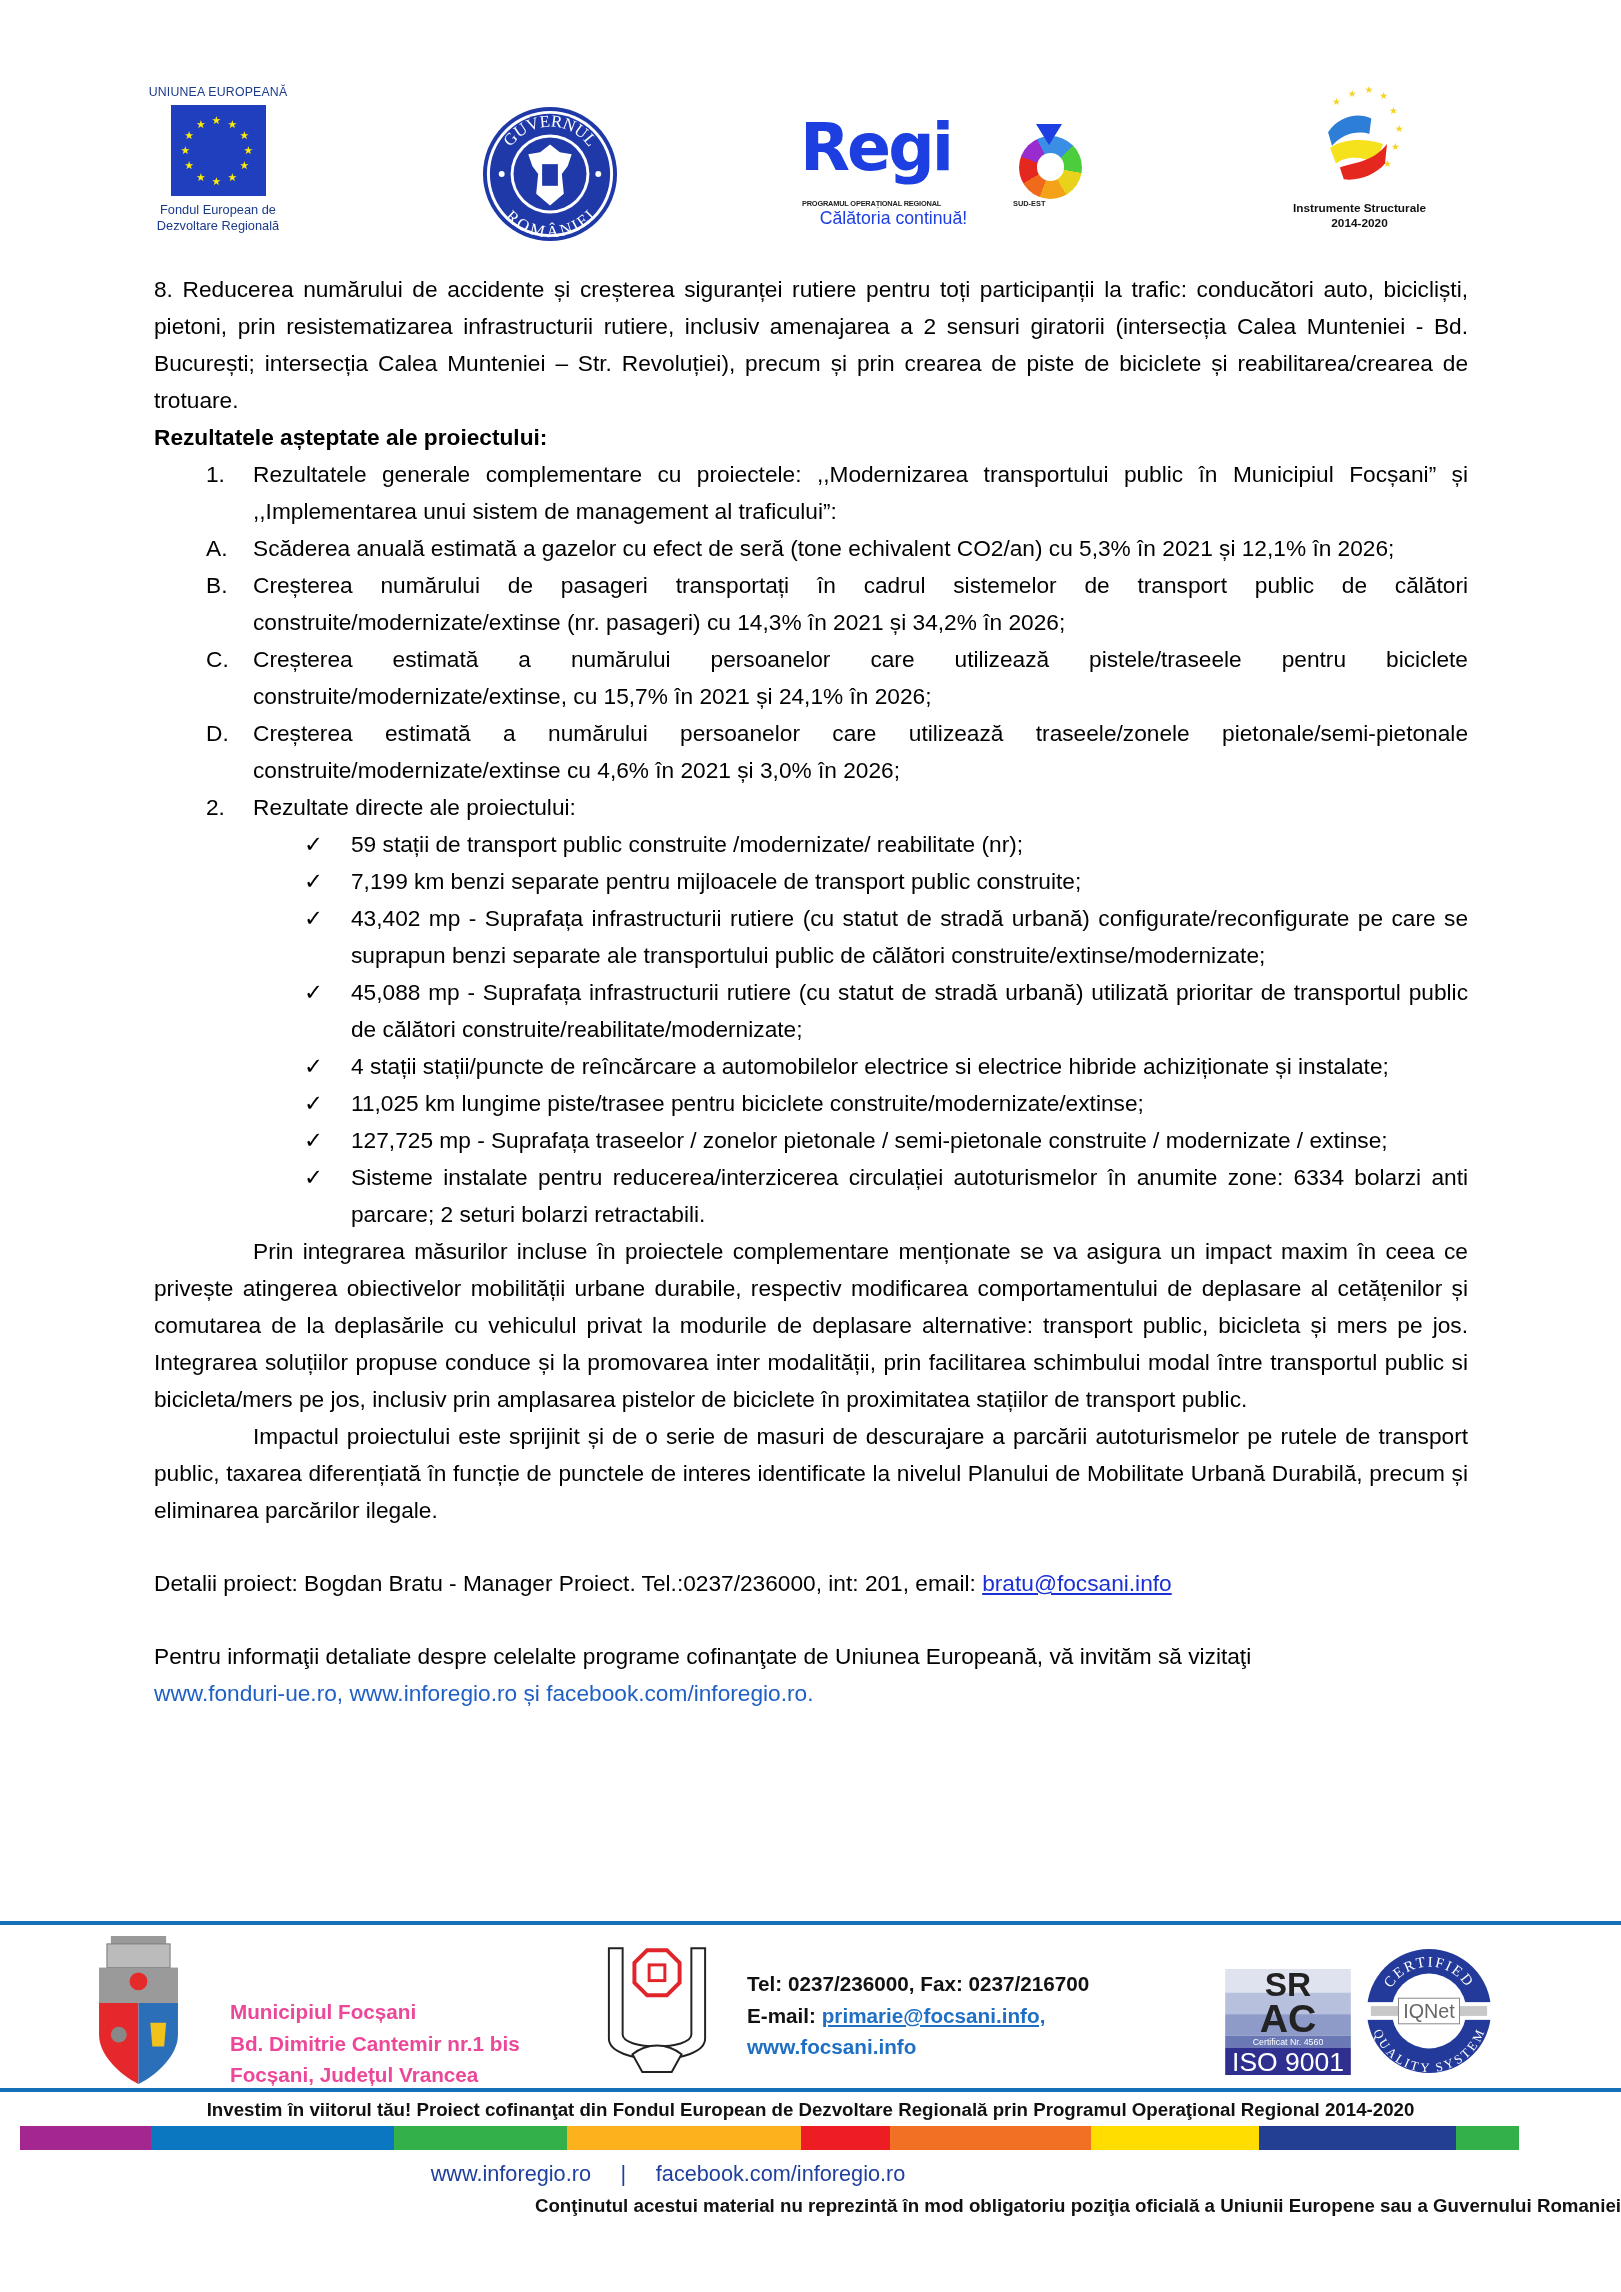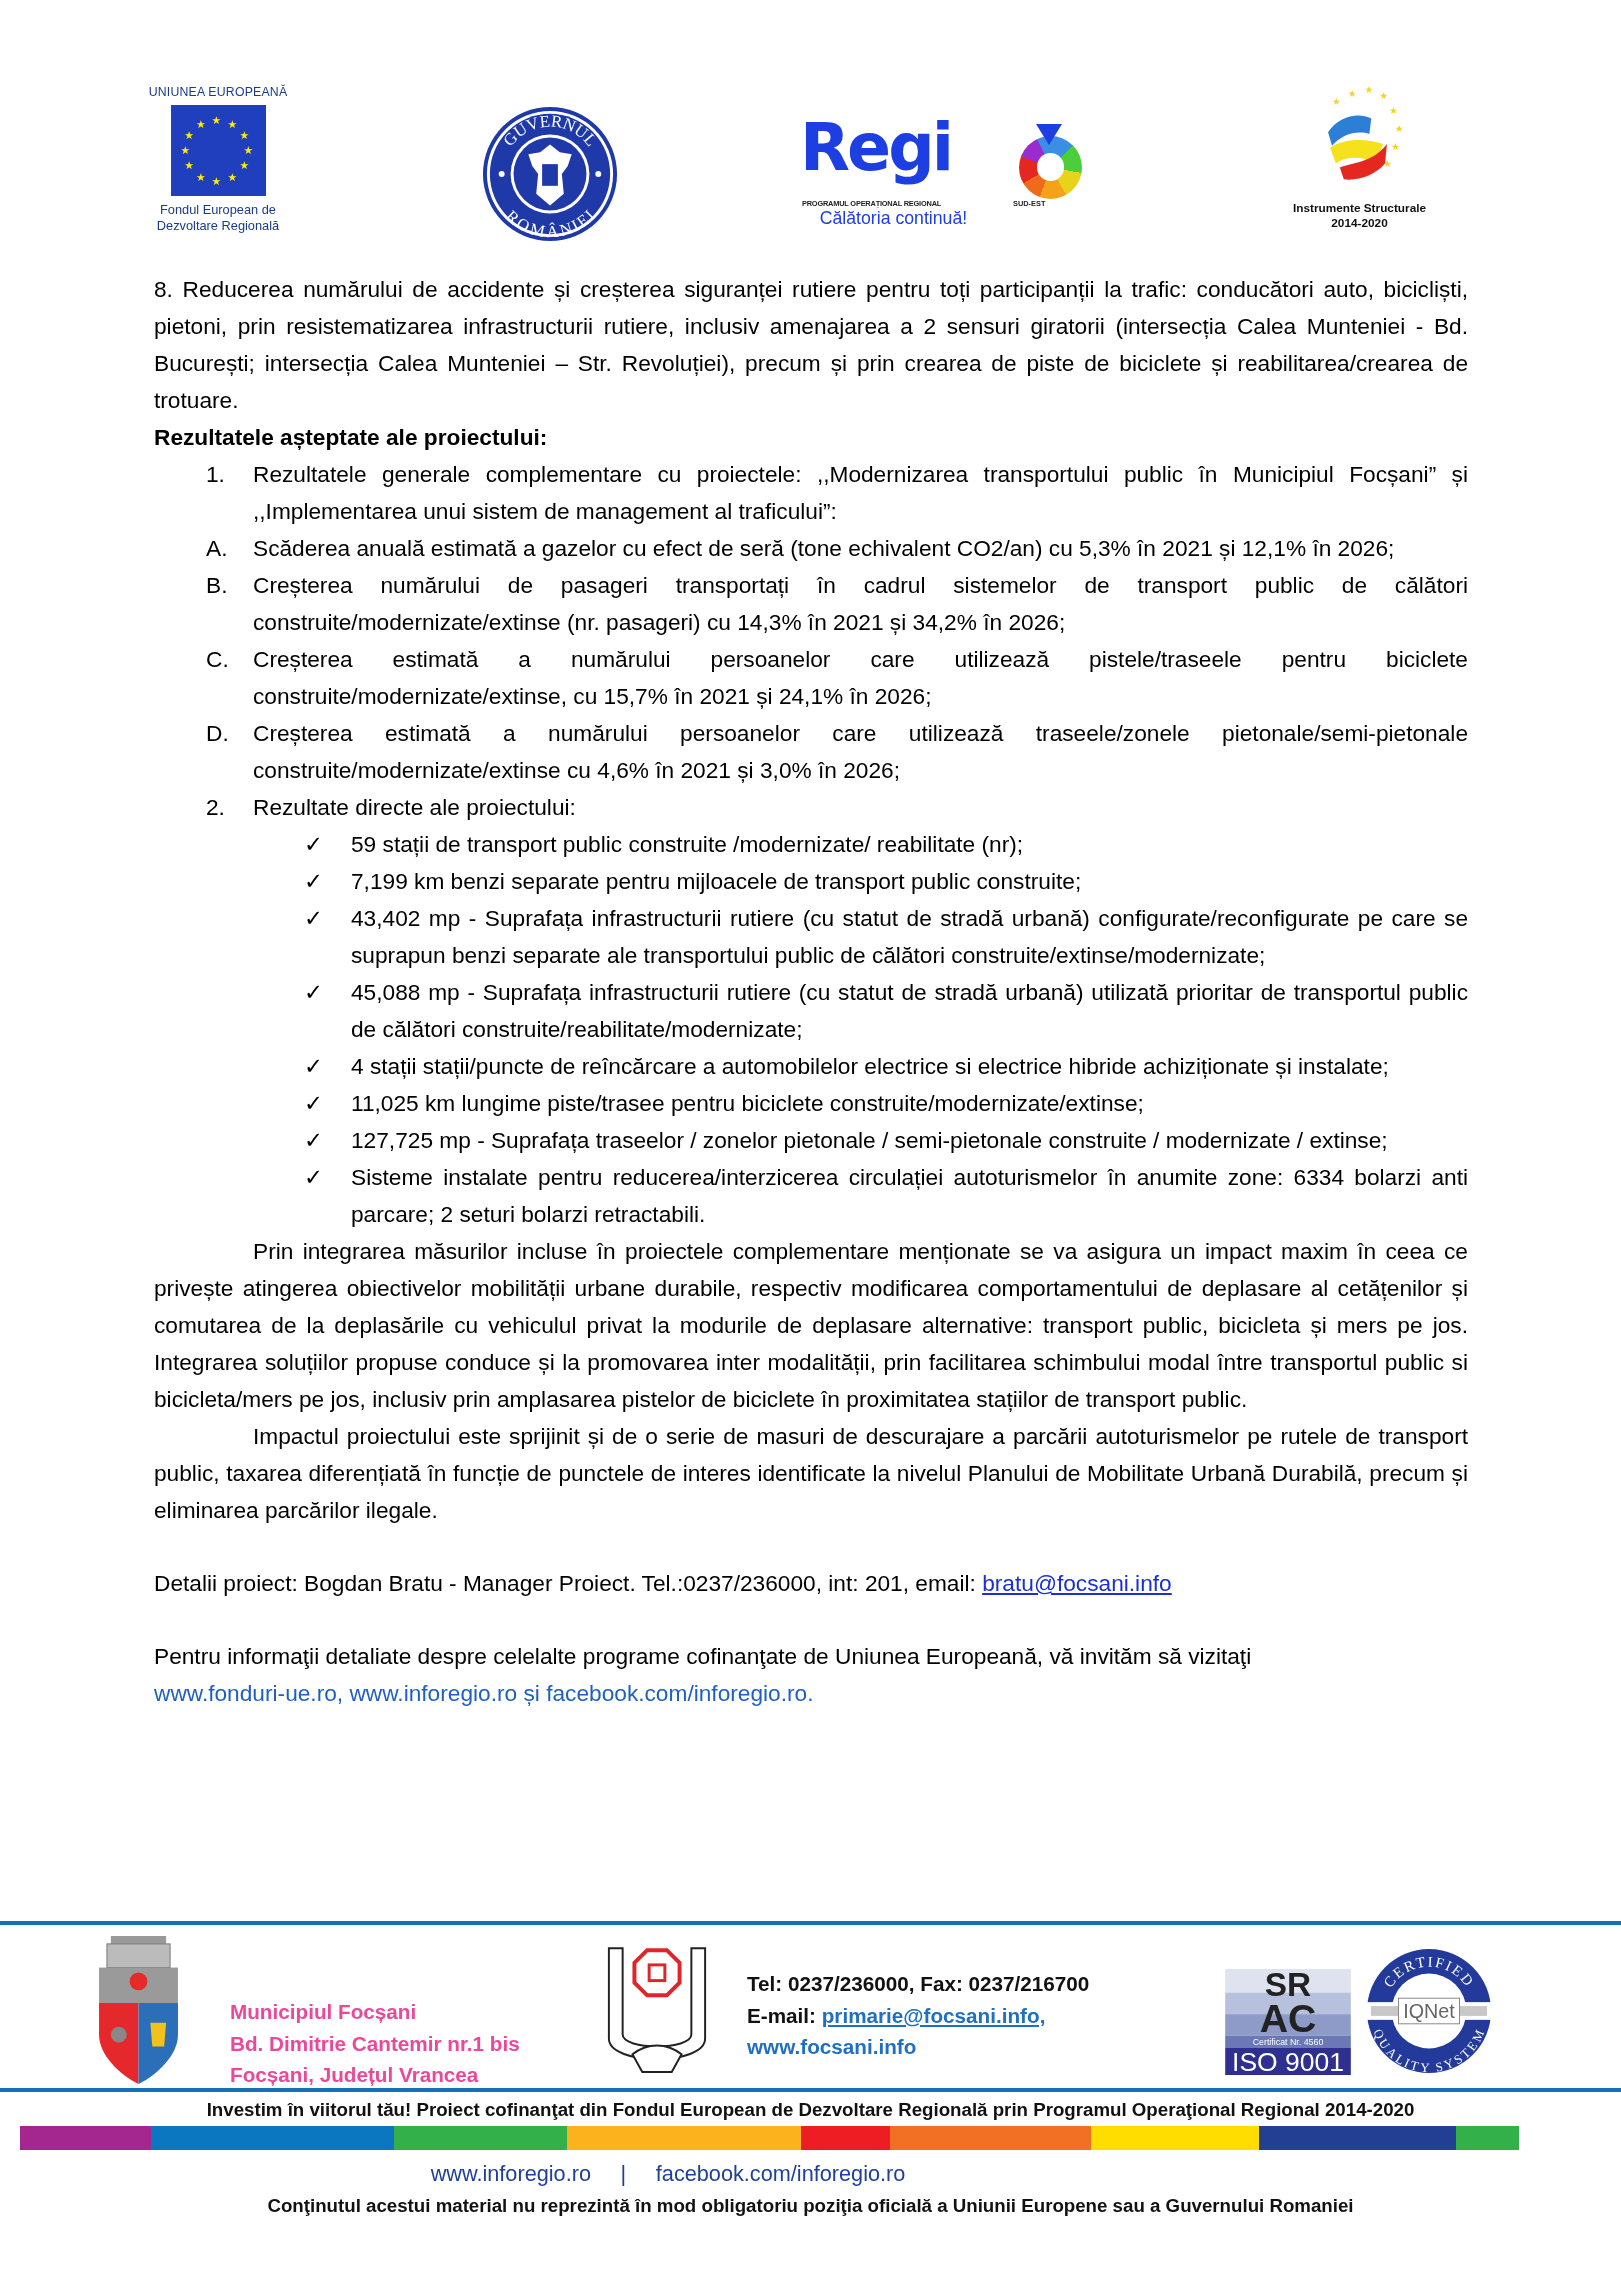--- a/index.html
+++ b/index.html
@@ -54,21 +54,21 @@
   .contact .blue { color: #1f6fc4; }
   .srac { left: 1225px; top: 1969px; width: 126px; height: 106px; }
   .iqnet { left: 1365px; top: 1947px; width: 128px; height: 128px; }
 
   .hr-bottom { left: 0; top: 2088px; width: 1621px; height: 3.9px; background: #1471b8; }
   .investim { left: 0; top: 2099px; width: 1621px; text-align: center; font-size: 18.7px; font-weight: bold; color: #111; white-space: nowrap; }
   .stripe { left: 19.7px; top: 2126px; width: 1499px; height: 23.6px; display: flex; }
   .stripe div { height: 100%; }
   .sites { left: 0; top: 2161px; width: 1336px; text-align: center; font-size: 21.7px; color: #1f3f9c; }
   .sites .sep { display: inline-block; margin: 0 29.6px; }
-  .disclaimer { left: 0; top: 2195px; width: 1621px; text-align: center; font-size: 18.7px; font-weight: bold; color: #111; white-space: nowrap; }
+  .disclaimer { left: 0; top: 2195px; width: 1621px; text-align: right; font-size: 18.7px; font-weight: bold; color: #111; white-space: nowrap; }
 </style>
 </head>
 <body>
 
 <div class="abs eu-logo">
   <div class="eu-top">UNIUNEA EUROPEANĂ</div>
   <div class="eu-flag">
     <span class="star" style="left:41px;top:9.9px">★</span>
     <span class="star" style="left:57px;top:13.8px">★</span>
     <span class="star" style="left:69px;top:25.6px">★</span>

